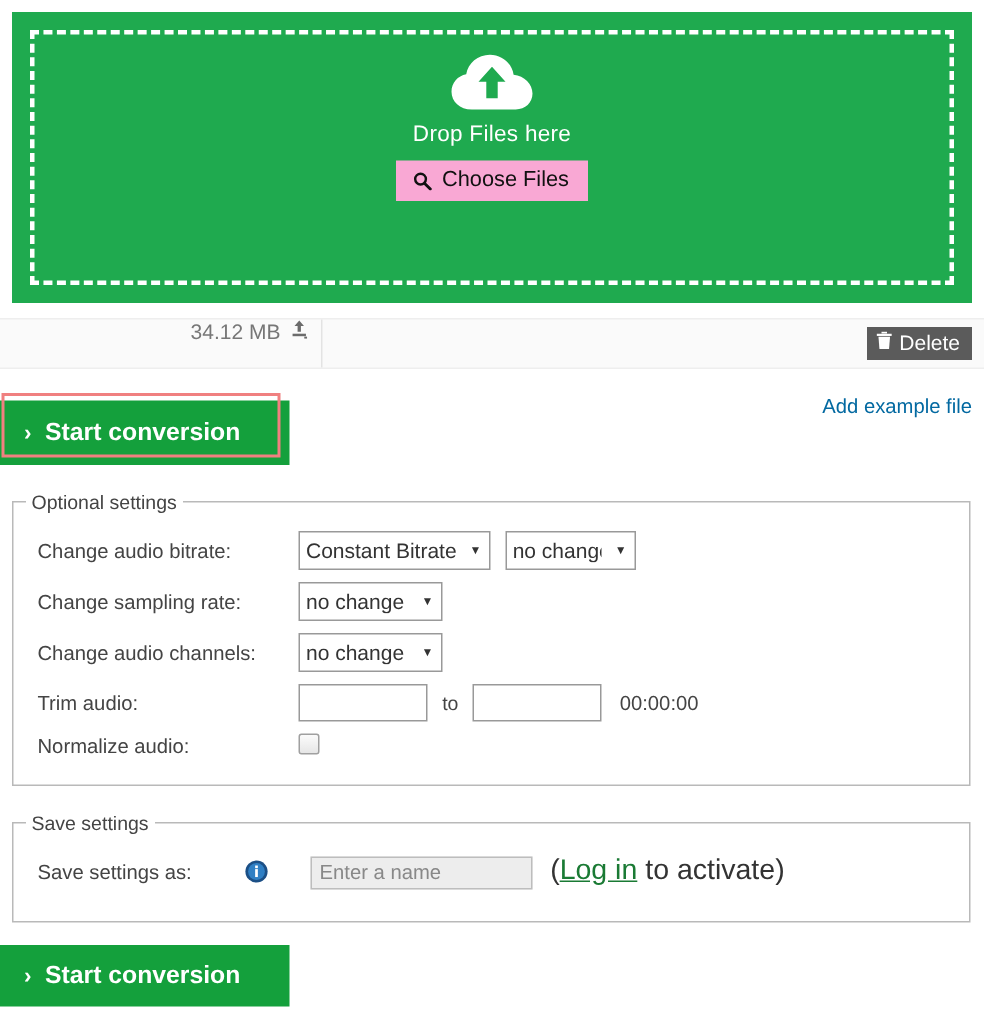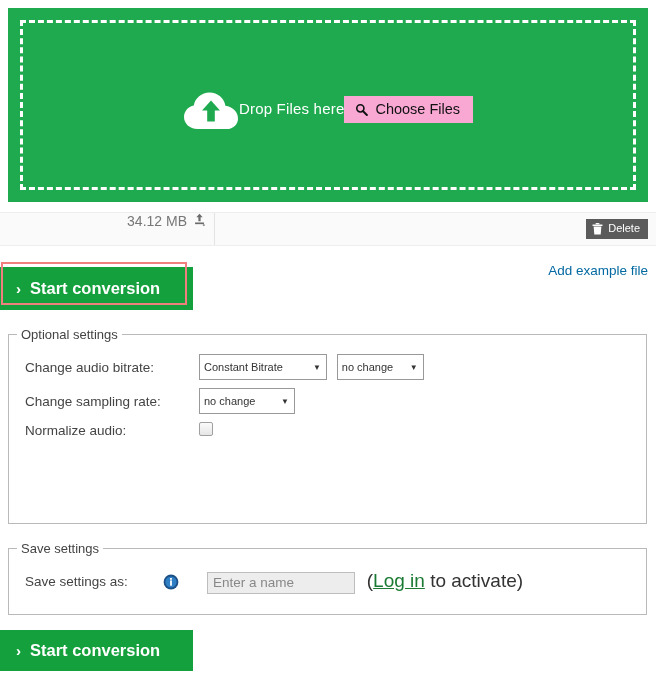--- a/index.html
+++ b/index.html
@@ -18,23 +18,23 @@
     left: 8px; top: 8px;
     width: 640px; height: 194px;
     background: #23a455;
     background: #1faa4f;
   }
   .dropzone-inner {
     position: absolute;
     left: 12px; top: 12px; right: 12px; bottom: 12px;
     border: 3px dashed #ffffff;
     display: flex;
-    flex-direction: row;
+    flex-direction: column;
     align-items: center;
-    justify-content: center;
+    justify-content: flex-start;
   }
   .cloud-icon {
     margin-top: 12px;
     width: 56px; height: 40px;
     display: block;
   }
   .drop-text {
     color: #ffffff;
     font-size: 15px;
     margin-top: 6px;
@@ -109,24 +109,24 @@
   .file-action-cell {
     flex: 1;
     display: flex; align-items: center; justify-content: flex-end;
     padding-right: 8px;
   }
   .delete-btn {
     background: #5b5b5b;
     color: #fff;
     border: none;
     font-family: "Liberation Sans", sans-serif;
-    font-size: 11px;
+    font-size: 14px;
     padding: 3px 8px 4px 6px;
     display: inline-flex;
-    align-items: center;
+    align-items: flex-start;
     gap: 5px;
     cursor: pointer;
     line-height: 1.1;
   }
 
   
   .start-top-wrap {
     position: absolute;
     left: 0; top: 267px;
     width: 193px; height: 43px;
@@ -186,21 +186,21 @@
   .settings-table td {
     padding: 4px 0;
     vertical-align: middle;
     font-size: 13.5px;
     color: #444;
   }
   .lbl-cell { width: 182px; padding-left: 8px !important; }
 
   select.ui-select {
     font-family: "Liberation Sans", sans-serif;
-    font-size: 11px;
+    font-size: 14px;
     color: #333;
     background: #ffffff;
     border: 1px solid #999;
     padding: 3px 4px;
     height: 26px;
     border-radius: 0;
     -webkit-appearance: none;
     appearance: none;
     background-image: linear-gradient(transparent, transparent);
     padding-right: 22px;
@@ -343,21 +343,40 @@
       <td class="lbl-cell">Change sampling rate:</td>
       <td>
         <span class="sel-wrap">
           <select class="ui-select" style="width:96px">
             <option>no change</option>
           </select>
         </span>
       </td>
     </tr>
 
-
+    <tr>
+      <td class="lbl-cell">Change audio channels:</td>
+      <td>
+        <span class="sel-wrap">
+          <select class="ui-select" style="width:96px">
+            <option>no change</option>
+          </select>
+        </span>
+      </td>
+    </tr>
+
+    <tr>
+      <td class="lbl-cell">Trim audio:</td>
+      <td>
+        <input class="ui-text" type="text" value="" style="">
+        <span class="to-word">to</span>
+        <input class="ui-text" type="text" value="" style="">
+        <span class="time-readout">00:00:00</span>
+      </td>
+    </tr>
 
     <tr>
       <td class="lbl-cell">Normalize audio:</td>
       <td>
         <input class="ui-check" type="checkbox" style="">
       </td>
     </tr>
   </tbody>
     </table>
 </fieldset>

